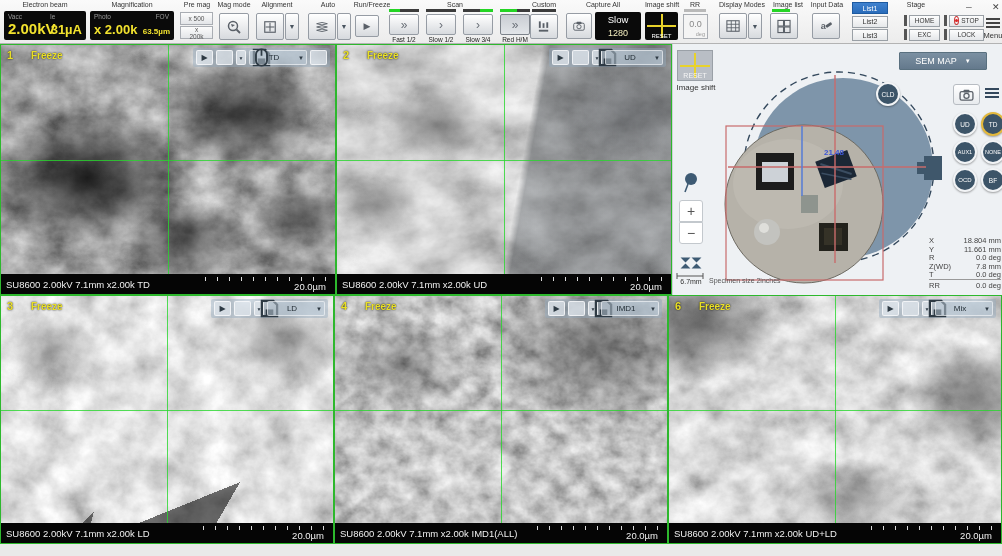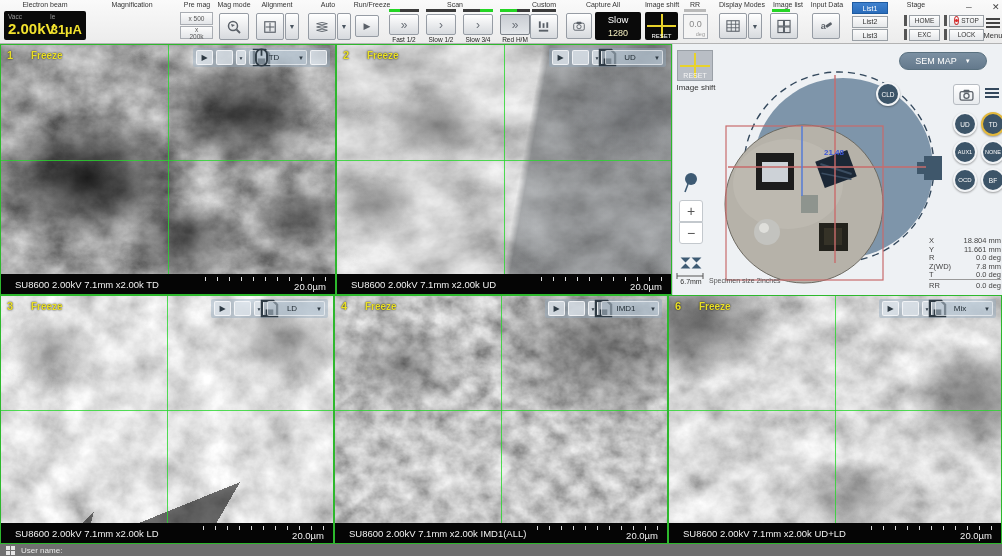--- a/index.html
+++ b/index.html
@@ -36,28 +36,28 @@
   .blotch{position:absolute;inset:0;mix-blend-mode:multiply;}
   .shine{position:absolute;inset:0;mix-blend-mode:screen;}
   .xv{position:absolute;top:0;bottom:0;left:50%;width:1px;background:rgba(40,215,45,.8);}
   .xh{position:absolute;left:0;right:0;top:50%;height:1px;background:rgba(40,215,45,.8);}
   .pnum{position:absolute;top:4px;left:6px;color:#e9df25;font-size:11px;font-weight:bold;text-shadow:0 0 2px #000;}
   .pstate{position:absolute;top:5px;left:30px;color:#e9df25;font-size:10px;font-weight:bold;text-shadow:0 0 2px #000;}
   .ptools{position:absolute;top:3px;right:5px;height:19px;background:rgba(148,170,190,.45);border-radius:2px;display:flex;align-items:center;gap:3px;padding:0 3px;}
   .ptbtn{width:17px;height:15px;background:rgba(228,234,240,.7);border:1px solid rgba(255,255,255,.65);border-radius:2px;font-size:8px;display:flex;align-items:center;justify-content:center;color:#2e3a44;box-sizing:border-box;}
   .psig{position:relative;min-width:58px;height:15px;background:rgba(195,209,221,.5);border:1px solid rgba(255,255,255,.55);border-radius:2px;display:flex;align-items:center;justify-content:center;font-size:8px;color:#1d2830;padding:0 12px 0 4px;box-sizing:border-box;}
   .psig .da{position:absolute;right:2px;font-size:6px;color:#2e3a44;}
-  .pstatus{position:absolute;left:0;right:0;bottom:0;height:20px;background:#050505;color:#efefef;font-size:9.5px;display:flex;align-items:center;padding-left:14px;box-sizing:border-box;}
+  .pstatus{position:absolute;left:0;right:0;bottom:0;height:20px;background:#050505;color:#efefef;font-size:9.5px;display:flex;align-items:center;padding-left:5px;box-sizing:border-box;}
   .ticks{position:absolute;right:9px;top:3px;width:121px;height:4px;background:repeating-linear-gradient(90deg,#d9d9d9 0 1px,transparent 1px 12px);}
   .pscale{position:absolute;right:9px;bottom:2px;font-size:9.5px;color:#efefef;}
   
   #map{position:absolute;left:672px;top:44px;width:330px;height:251px;background:#eef1f4;border-left:1px solid #cfd3d7;box-sizing:border-box;}
   .rnd{position:absolute;border-radius:50%;background:#3c5468;color:#fff;display:flex;align-items:center;justify-content:center;border:2px solid #f2f4f6;box-shadow:0 1px 2px rgba(0,0,0,.35);box-sizing:border-box;}
   .mapbtn-cam{position:absolute;background:linear-gradient(#ffffff,#e8ebee);border:1px solid #b7bcc2;border-radius:3px;display:flex;align-items:center;justify-content:center;box-sizing:border-box;}
-  .semmapbtn{position:absolute;background:linear-gradient(#7b90a2,#64798c);color:#fff;font-size:9px;border:1px solid #59707f;border-radius:9px;display:flex;align-items:center;justify-content:center;gap:8px;box-sizing:border-box;}
+  .semmapbtn{position:absolute;background:linear-gradient(#7b90a2,#64798c);color:#fff;font-size:9px;border:1px solid #59707f;border-radius:1px;display:flex;align-items:center;justify-content:center;gap:8px;box-sizing:border-box;}
   .resetbox{position:absolute;background:#b9bec5;border:1px solid #9aa0a7;box-sizing:border-box;}
   .resetbox span{position:absolute;bottom:1px;width:100%;text-align:center;font-size:7px;color:#f5f5f5;}
   .maplabel{position:absolute;font-size:8px;color:#333;white-space:nowrap;}
   .zoombtn{position:absolute;width:24px;height:22px;background:#fff;border:1px solid #c3c8cd;border-radius:3px;color:#555;font-size:14px;display:flex;align-items:center;justify-content:center;box-sizing:border-box;}
   .coordrow{position:absolute;width:72px;font-size:7.5px;color:#444;display:flex;justify-content:space-between;white-space:nowrap;}
   .anno{position:absolute;color:#3b55d6;font-size:8px;font-weight:bold;}
   
   #ubar{position:absolute;left:0;bottom:0;width:1002px;height:12px;background:#6f6f6f;display:flex;align-items:center;gap:6px;padding-left:6px;box-sizing:border-box;}
   #ubar .grid{width:9px;height:9px;display:grid;grid-template-columns:4px 4px;grid-template-rows:4px 4px;gap:1px;}
   #ubar .grid i{background:#e6e6e6;}
@@ -127,20 +127,26 @@
 
     <div class="glabel" style="left:4px;width:82px;">Electron beam</div>
     <div class="bbox" style="left:4px;top:11px;width:82px;height:29px;">
       <span class="bb-small" style="left:4px;">Vacc</span>
       <span class="bb-small" style="left:46px;">Ie</span>
       <span class="bb-val" style="left:4px;font-size:15px;">2.00kV</span>
       <span class="bb-val" style="right:4px;font-size:13px;">31µA</span>
     </div>
 
     <div class="glabel" style="left:90px;width:84px;">Magnification</div>
+    <div class="bbox" style="left:90px;top:11px;width:84px;height:29px;">
+      <span class="bb-small" style="left:4px;">Photo</span>
+      <span class="bb-small" style="right:5px;">FOV</span>
+      <span class="bb-val" style="left:4px;font-size:13px;">x 2.00k</span>
+      <span class="bb-val" style="right:4px;font-size:8px;bottom:4px;">63.5µm</span>
+    </div>
 
     <div class="glabel" style="left:180px;width:34px;">Pre mag</div>
     <button class="minibtn" style="left:180px;top:12px;width:33px;height:13px;">x 500</button>
     <button class="minibtn" style="left:180px;top:26px;width:33px;height:13px;">x 200k</button>
 
     <div class="glabel" style="left:214px;width:40px;">Mag mode</div>
     <button class="tbtn" style="left:219px;top:13px;width:30px;height:27px;">
       <svg width="16" height="16" viewBox="0 0 16 16">
           <circle cx="7" cy="7" r="4.5" fill="none" stroke="#5a6068" stroke-width="1.5"></circle>
           <line x1="10.5" y1="10.5" x2="14" y2="14" stroke="#5a6068" stroke-width="1.8"></line>
@@ -609,23 +615,14 @@
     <div class="abs" style="left:256px;top:235px;width:72px;border-top:1px solid #999;"></div>
     <div class="coordrow" style="left:256px;top:237px;">
         <span>RR</span>
         <span>0.0 deg</span>
       </div>
 
     <div class="maplabel" style="left:3px;top:234px;width:30px;text-align:center;font-size:7px;">6.7mm</div>
     <div class="maplabel" style="left:36px;top:233px;font-size:7px;color:#555;">Specimen size 2inches</div>
   </div>
 
-  <div id="ubar">
-    <div class="grid">
-        <i></i>
-        <i></i>
-        <i></i>
-        <i></i>
-      </div>
-    <span>User name:</span>
-  </div>
 
 </div>
 
 </body></html>

